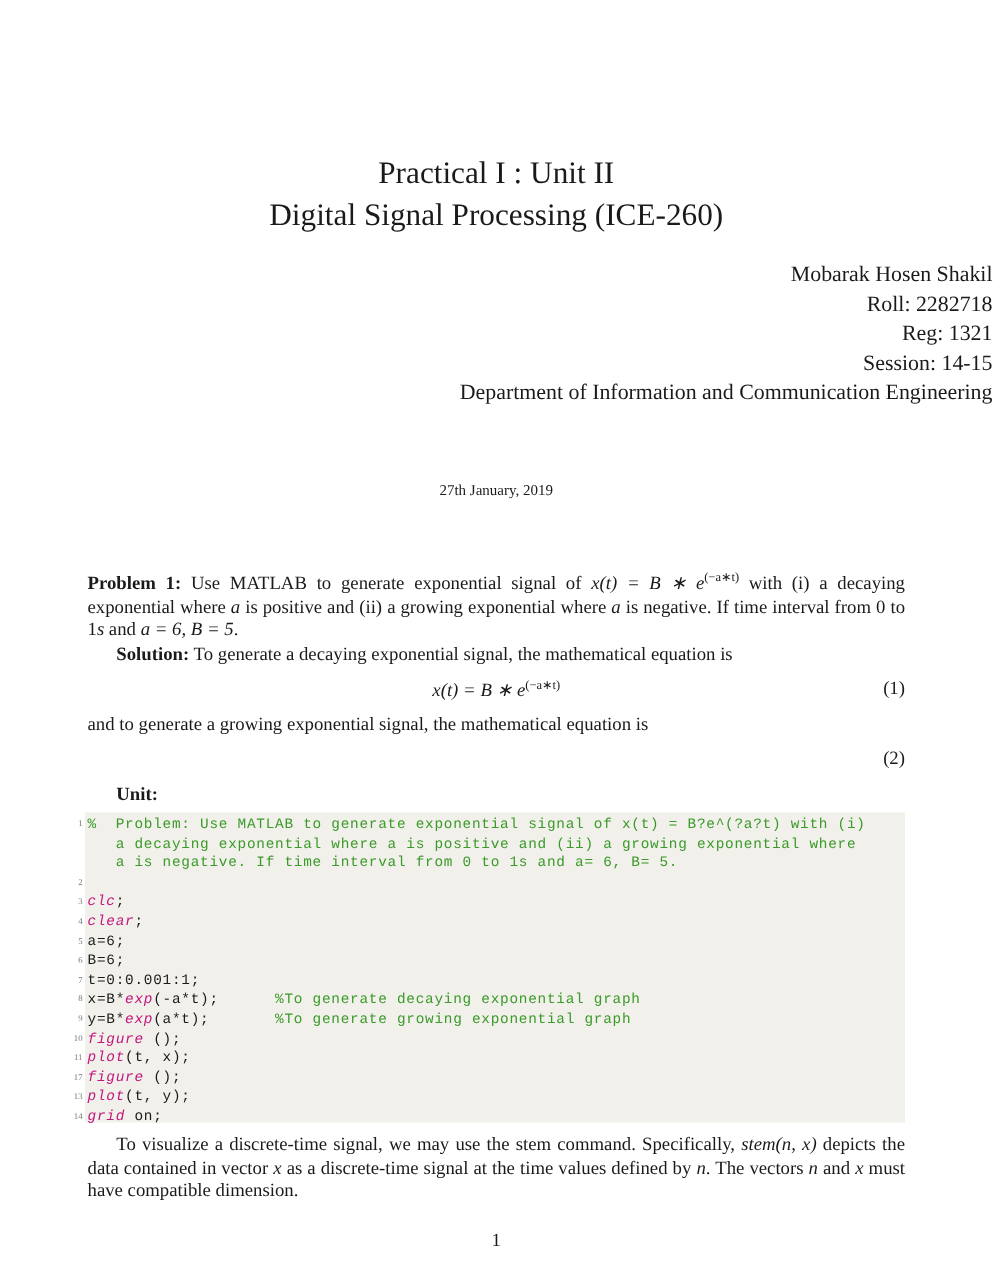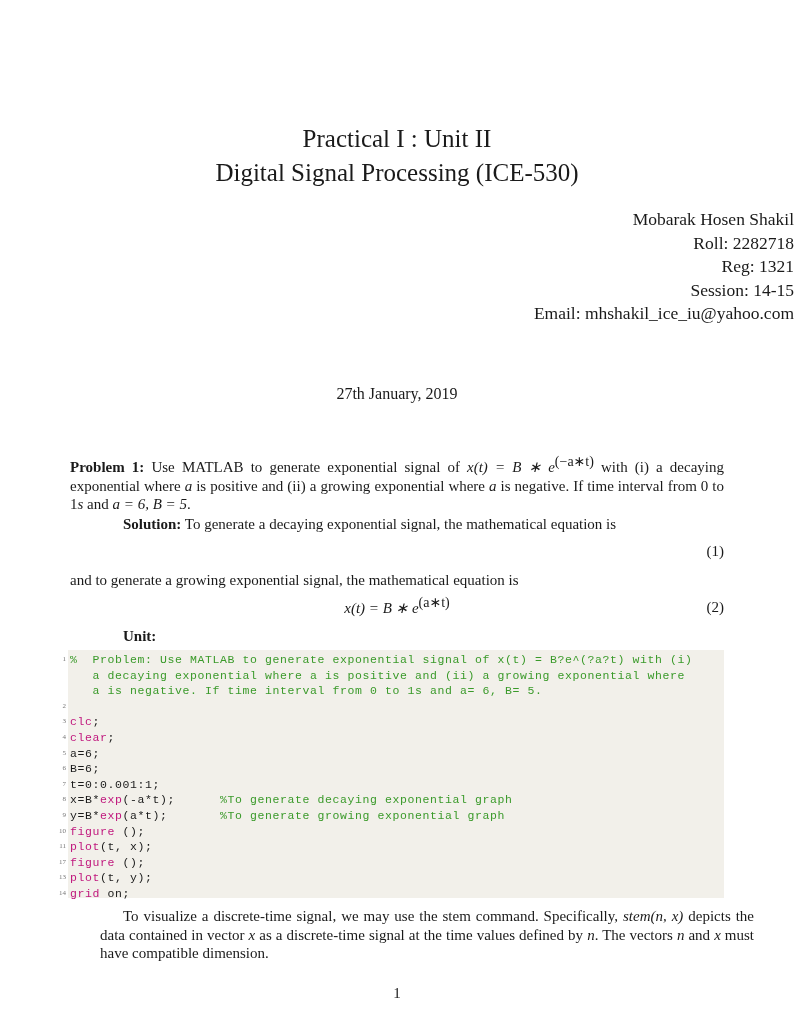--- a/index.html
+++ b/index.html
@@ -4,81 +4,81 @@
 <style>
   html, body { margin: 0; padding: 0; background: #ffffff; }
   body { width: 794px; height: 1028px; position: relative; overflow: hidden;
          font-family: "DejaVu Serif", "Liberation Serif", serif; color: #1a1a1a; }
   .page { position: absolute; left: 0; top: 0; width: 634px; height: 1028px; }
   .title-block { position: absolute; left: 0; width: 794px; text-align: center; }
   .t-line { font-family: "Liberation Serif", serif; font-size: 25px; line-height: 34px; }
   .author-block { position: absolute; left: 0; top: 208px; width: 794px; text-align: right;
                   font-family: "Liberation Serif", serif; font-size: 17.5px; line-height: 23.5px; }
   .date { position: absolute; left: 0; top: 385px; width: 794px; text-align: center;
-          font-family: "Liberation Serif", serif; font-size: 16px; }
+          font-family: "Liberation Serif", serif; font-size: 12px; }
   .para { position: absolute; left: 70px; width: 654px;
           font-family: "Liberation Serif", serif; font-size: 15px; line-height: 18.5px;
           text-align: justify; }
-  .indent { text-indent: 23px; margin-left: 30px; }
+  .indent { text-indent: 23px; }
   b { font-weight: bold; }
   i.m { }
-  sup { font-size: 14px; vertical-align: 6px; line-height: 0; }
+  sup { font-size: 10px; vertical-align: 6px; line-height: 0; }
   .eq { position: absolute; left: 70px; width: 654px; height: 20px;
         font-family: "Liberation Serif", serif; font-size: 15px; }
   .eq .body { position: absolute; left: 0; width: 654px; text-align: center; top: 0; }
   .eq .num { position: absolute; right: 0; top: 0; }
   .code { position: absolute; left: 68px; top: 650px; width: 656px; height: 248px;
           background: #f2f0ea; }
   .cl { position: absolute; left: 0; height: 15.5px; font-family: "Liberation Mono", monospace;
         font-size: 11.5px; letter-spacing: 0.6px; white-space: pre; line-height: 15.5px; }
   .ln { position: absolute; left: -10px; width: 8px; text-align: right; font-size: 7px; color: #777;
         font-family: "Liberation Serif", serif; letter-spacing: 0; }
   .ct { position: absolute; left: 2px; }
-  .kw { color: #c0177d; }
+  .kw { color: #c0177d; font-style: italic; }
   .cm { color: #3a9a2a; text-align: right; }
   .tx { color: #1a1a1a; }
   .pgnum { position: absolute; left: 0; width: 794px; top: 985px; text-align: center;
            font-family: "Liberation Serif", serif; font-size: 15px; }
 </style>
 </head>
 <body>
 
 <div class="page">
 
   <div class="title-block" style="top:122px;">
     <div class="t-line">Practical I : Unit II</div>
-    <div class="t-line">Digital Signal Processing (ICE-530)</div>
+    <div class="t-line">Digital Signal Processing (ICE-260)</div>
   </div>
 
   <div class="author-block">
     <div>Mobarak Hosen Shakil</div>
     <div>Roll: 2282718</div>
     <div>Reg: 1321</div>
     <div>Session: 14-15</div>
-    <div>Email: mhshakil_ice_iu@yahoo.com</div>
+    <div>Department of Information and Communication Engineering</div>
   </div>
 
   <div class="date">27th January, 2019</div>
 
   <div class="para" style="top:458px;">
     <b>Problem 1:</b><span> Use MATLAB to generate exponential signal of </span><i class="m">x(t) = B ∗ e</i><sup>(−a∗t)</sup><span> with (i) a decaying exponential where </span><i class="m">a</i><span> is positive and (ii) a growing exponential where </span><i class="m">a</i><span> is negative. If time interval from 0 to 1</span><i class="m">s</i><span> and </span><i class="m">a = 6, B = 5</i><span>.</span>
   </div>
 
   <div class="para indent" style="top:515px;">
     <b>Solution:</b><span> To generate a decaying exponential signal, the mathematical equation is</span>
   </div>
 
   <div class="eq" style="top:543px;">
+    <div class="body"><i class="m">x(t) = B ∗ e</i><sup>(−a∗t)</sup></div>
     <div class="num">(1)</div>
   </div>
 
   <div class="para" style="top:571px;">and to generate a growing exponential signal, the mathematical equation is</div>
 
   <div class="eq" style="top:599px;">
-    <div class="body"><i class="m">x(t) = B ∗ e</i><sup>(a∗t)</sup></div>
     <div class="num">(2)</div>
   </div>
 
   <div class="para indent" style="top:627px;">
     <b>Unit:</b>
   </div>
 
   <div class="code" id="code-block">
       <div class="cl" style="top: 2px;"><span class="ln">1</span><span class="ct"><span class="cm">%  Problem: Use MATLAB to generate exponential signal of x(t) = B?e^(?a?t) with (i)</span></span></div>
       <div class="cl" style="top: 17.6px;"><span class="ln"></span><span class="ct"><span class="cm">   a decaying exponential where a is positive and (ii) a growing exponential where</span></span></div>

